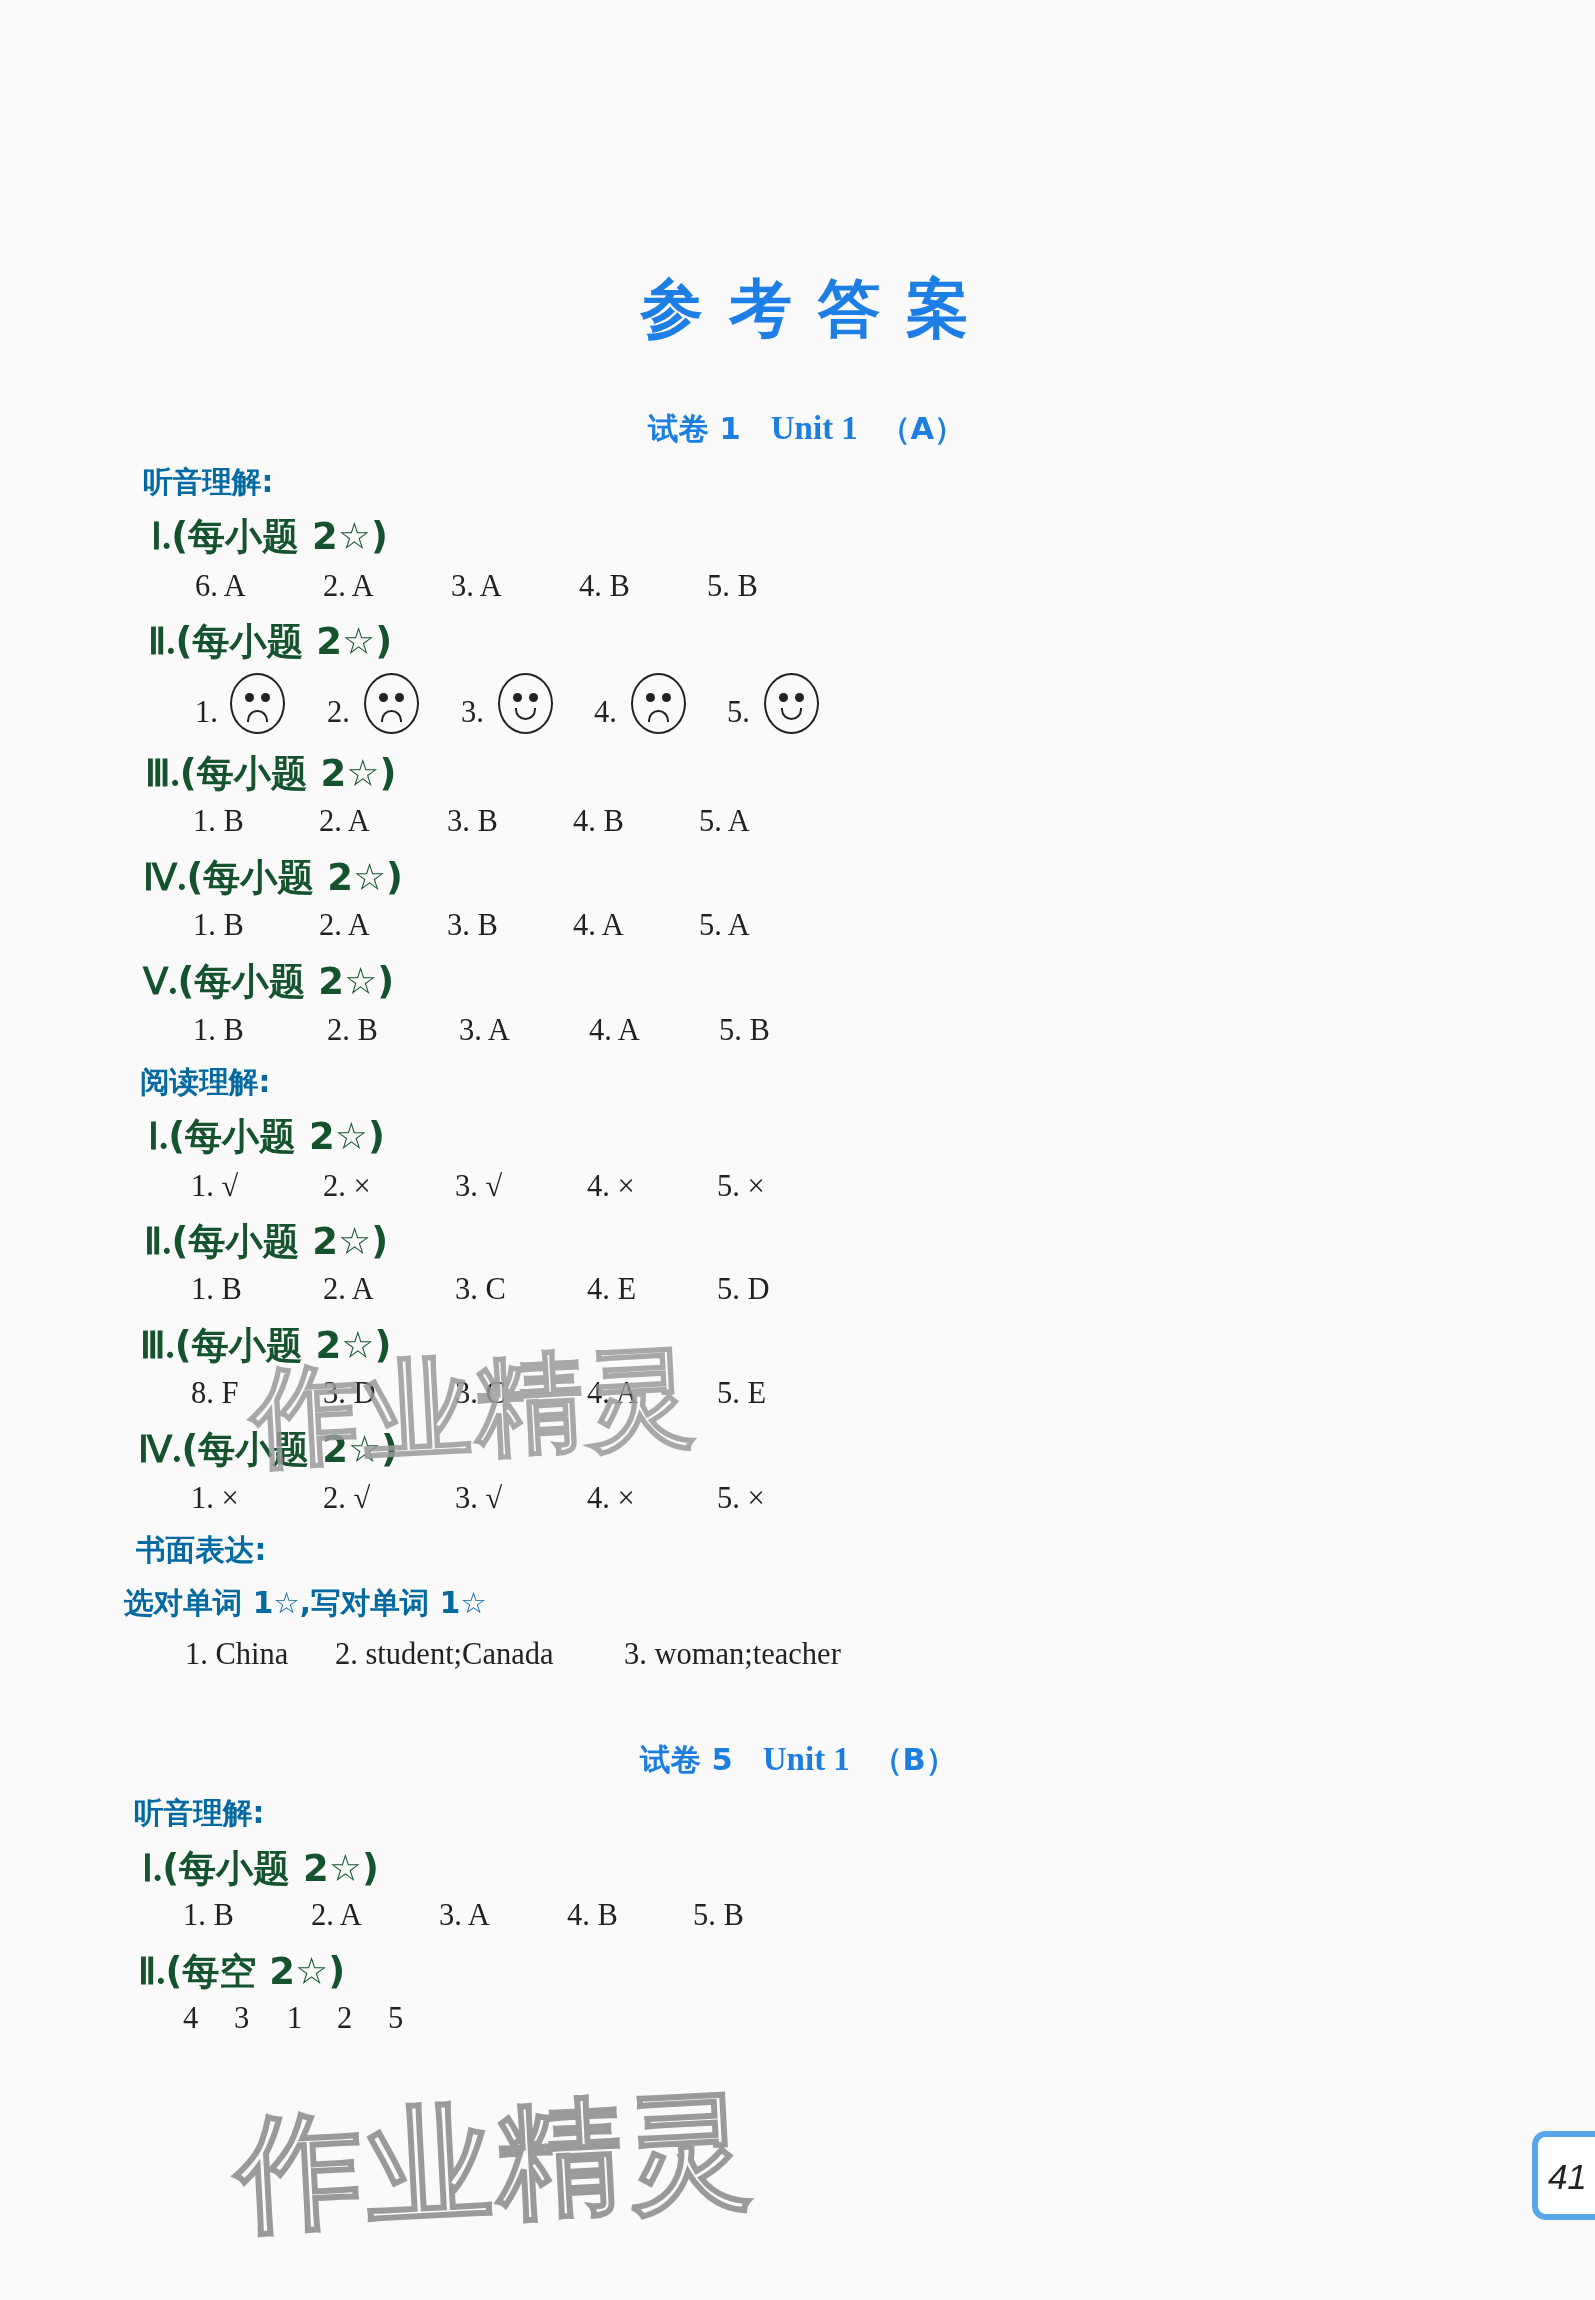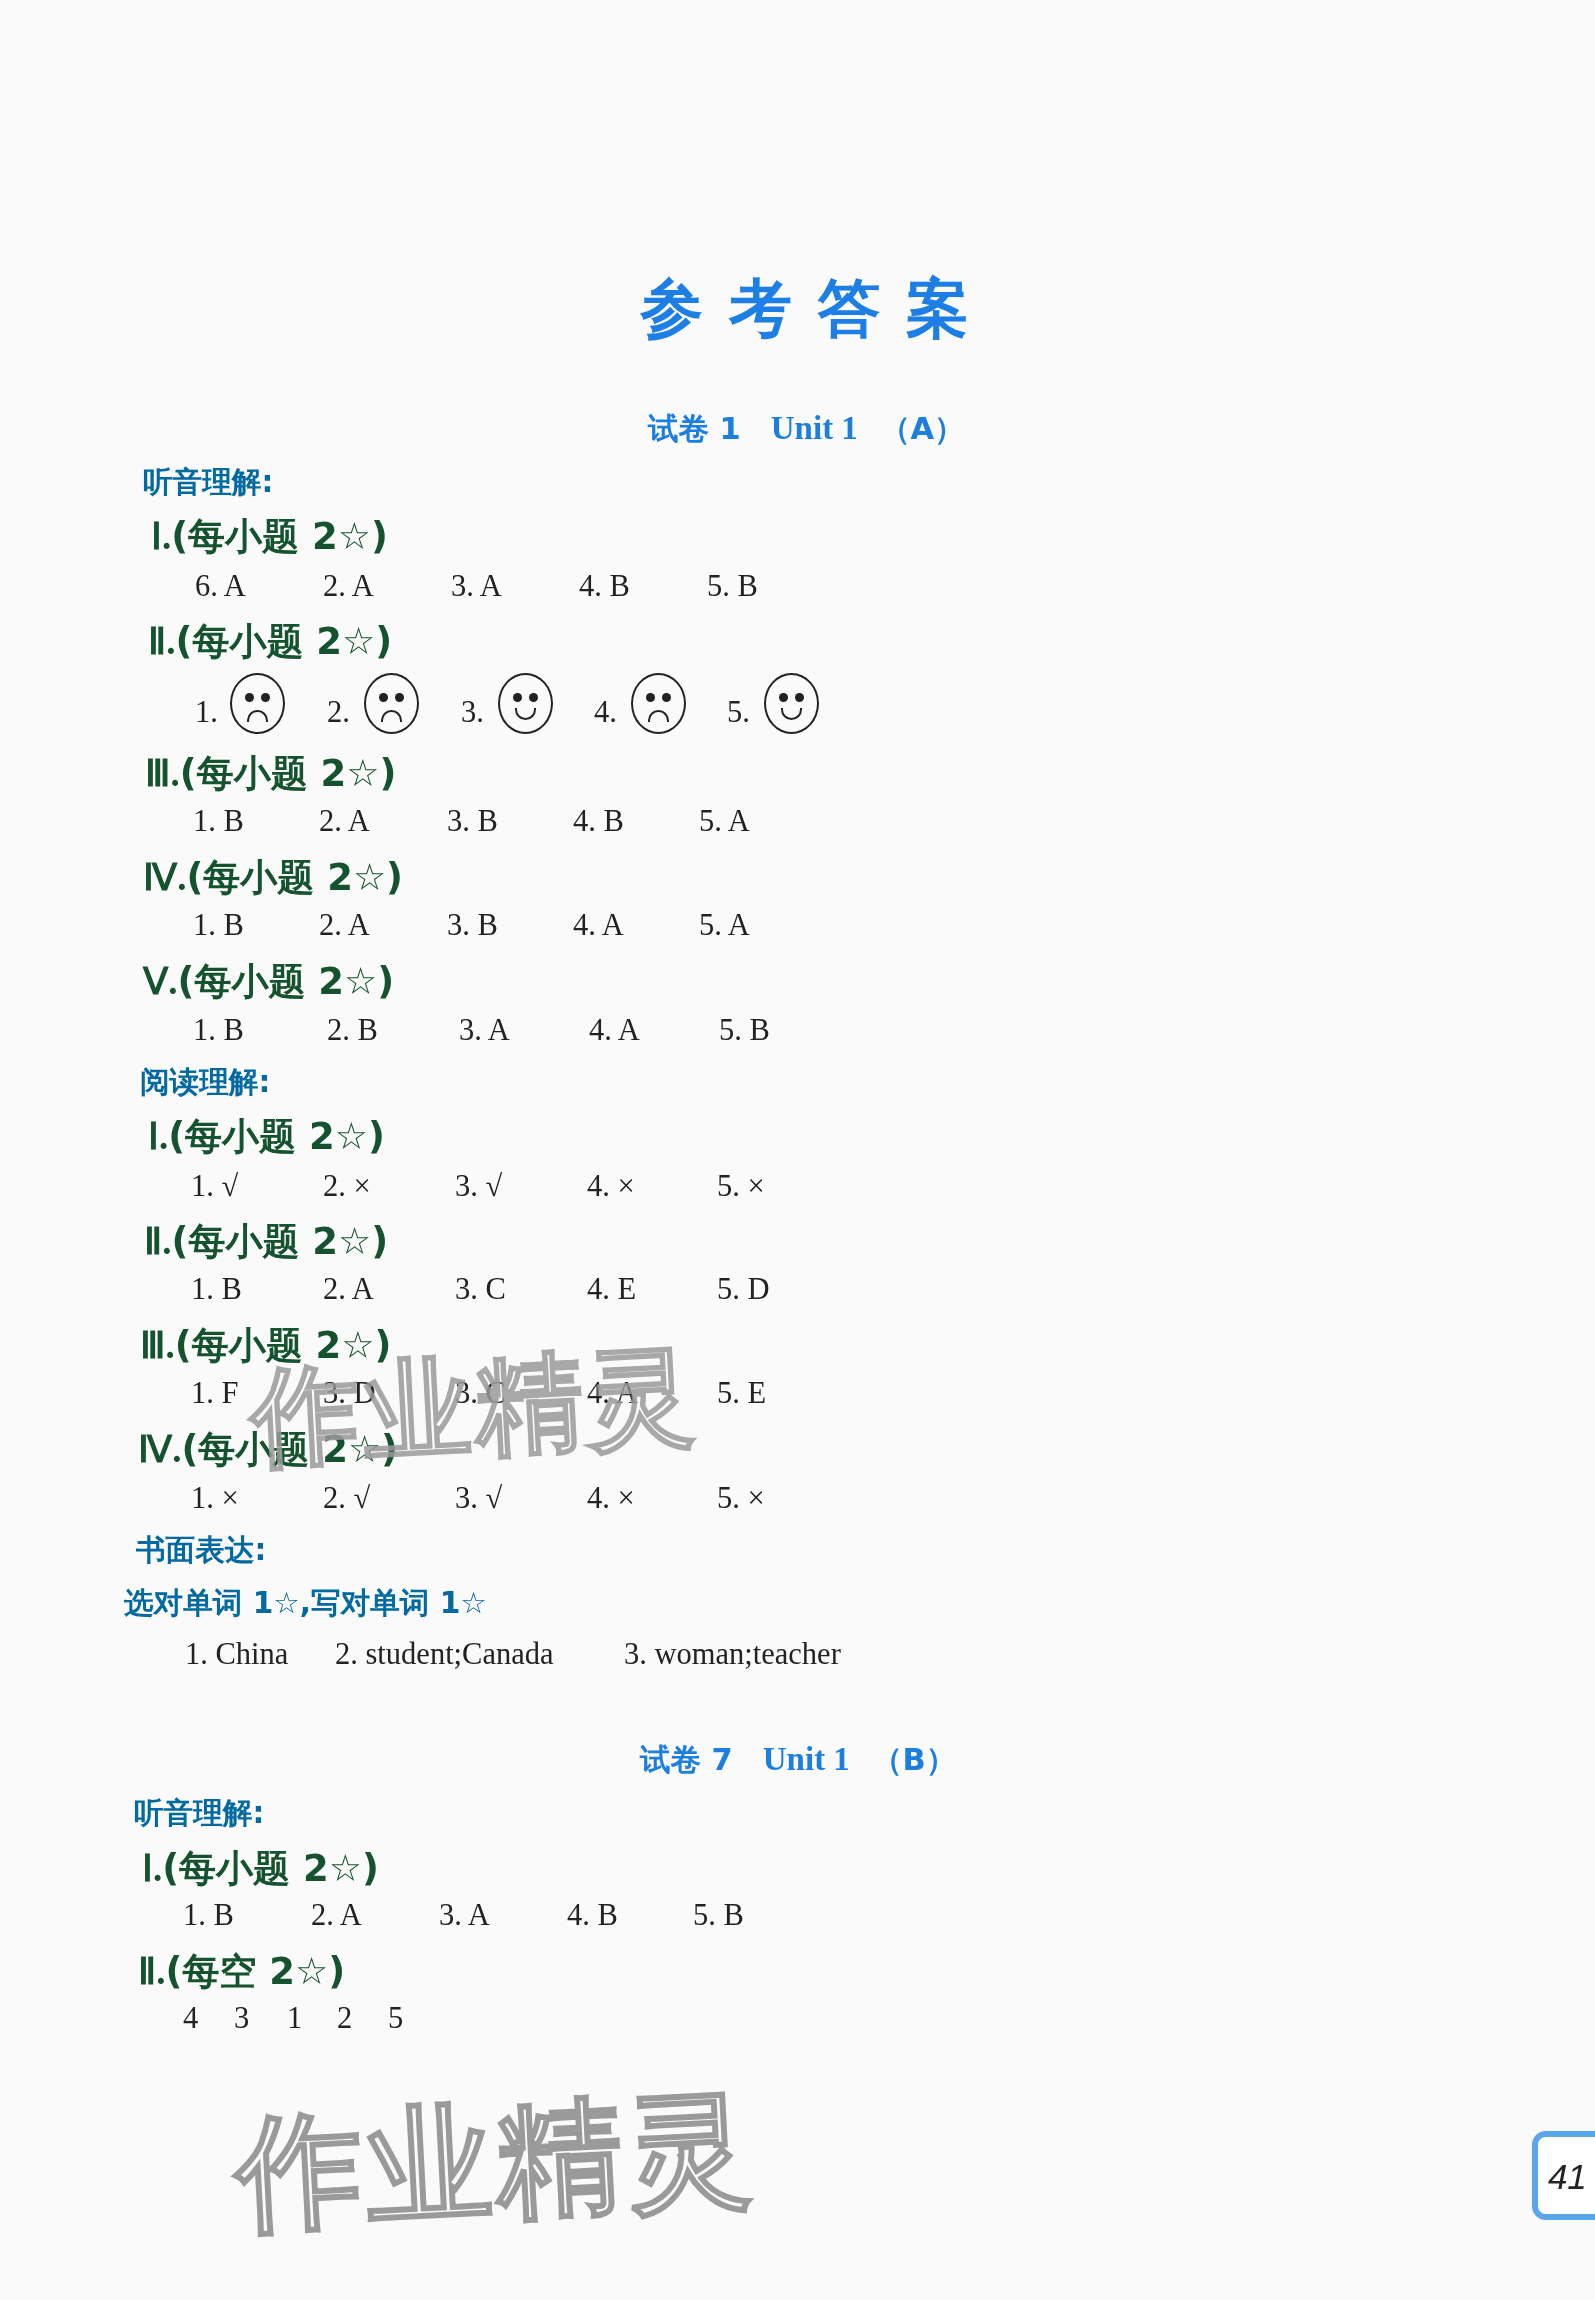--- a/index.html
+++ b/index.html
@@ -169,21 +169,21 @@
   <span style="left:132px">2. A</span>
   <span style="left:264px">3. C</span>
   <span style="left:396px">4. E</span>
   <span style="left:526px">5. D</span>
 </div>
 
 <div class="abs q-label" style="left:140px; top:1321px;">
   <span class="roman">Ⅲ.</span><span>(每小题 2☆)</span>
 </div>
 <div class="abs answers" style="left:191px; top:1376px; width:690px; height:39px;">
-  <span style="left:0px">1. F</span>
+  <span style="left:0px">8. F</span>
   <span style="left:132px">3. D</span>
   <span style="left:264px">3. C</span>
   <span style="left:396px">4. A</span>
   <span style="left:526px">5. E</span>
 </div>
 
 <div class="abs q-label" style="left:138px; top:1425px;">
   <span class="roman">Ⅳ.</span><span>(每小题 2☆)</span>
 </div>
 <div class="abs answers" style="left:191px; top:1481px; width:690px; height:39px;">
@@ -196,21 +196,21 @@
 
 <div class="abs section-label" style="left:136px; top:1530px;">书面表达:</div>
 <div class="abs section-label" style="left:124px; top:1583px;">选对单词 1☆,写对单词 1☆</div>
 <div class="abs answers" style="left:185px; top:1637px; width:788px; height:39px;">
   <span style="left:0px">1. China</span>
   <span style="left:150px">2. student;Canada</span>
   <span style="left:439px">3. woman;teacher</span>
 </div>
 
 <div class="abs unit-heading" style="left:640px; top:1740px;">
-  <span class="cn">试卷 7</span>
+  <span class="cn">试卷 5</span>
   <span style="margin-left:21.7px;">Unit 1</span>
   <span style="margin-left:13.8px;" class="cn">（B）</span>
 </div>
 
 <div class="abs section-label" style="left:134px; top:1793px;">听音理解:</div>
 
 <div class="abs q-label" style="left:142px; top:1844px;">
   <span class="roman">Ⅰ.</span><span>(每小题 2☆)</span>
 </div>
 <div class="abs answers" style="left:183px; top:1898px; width:690px; height:39px;">

